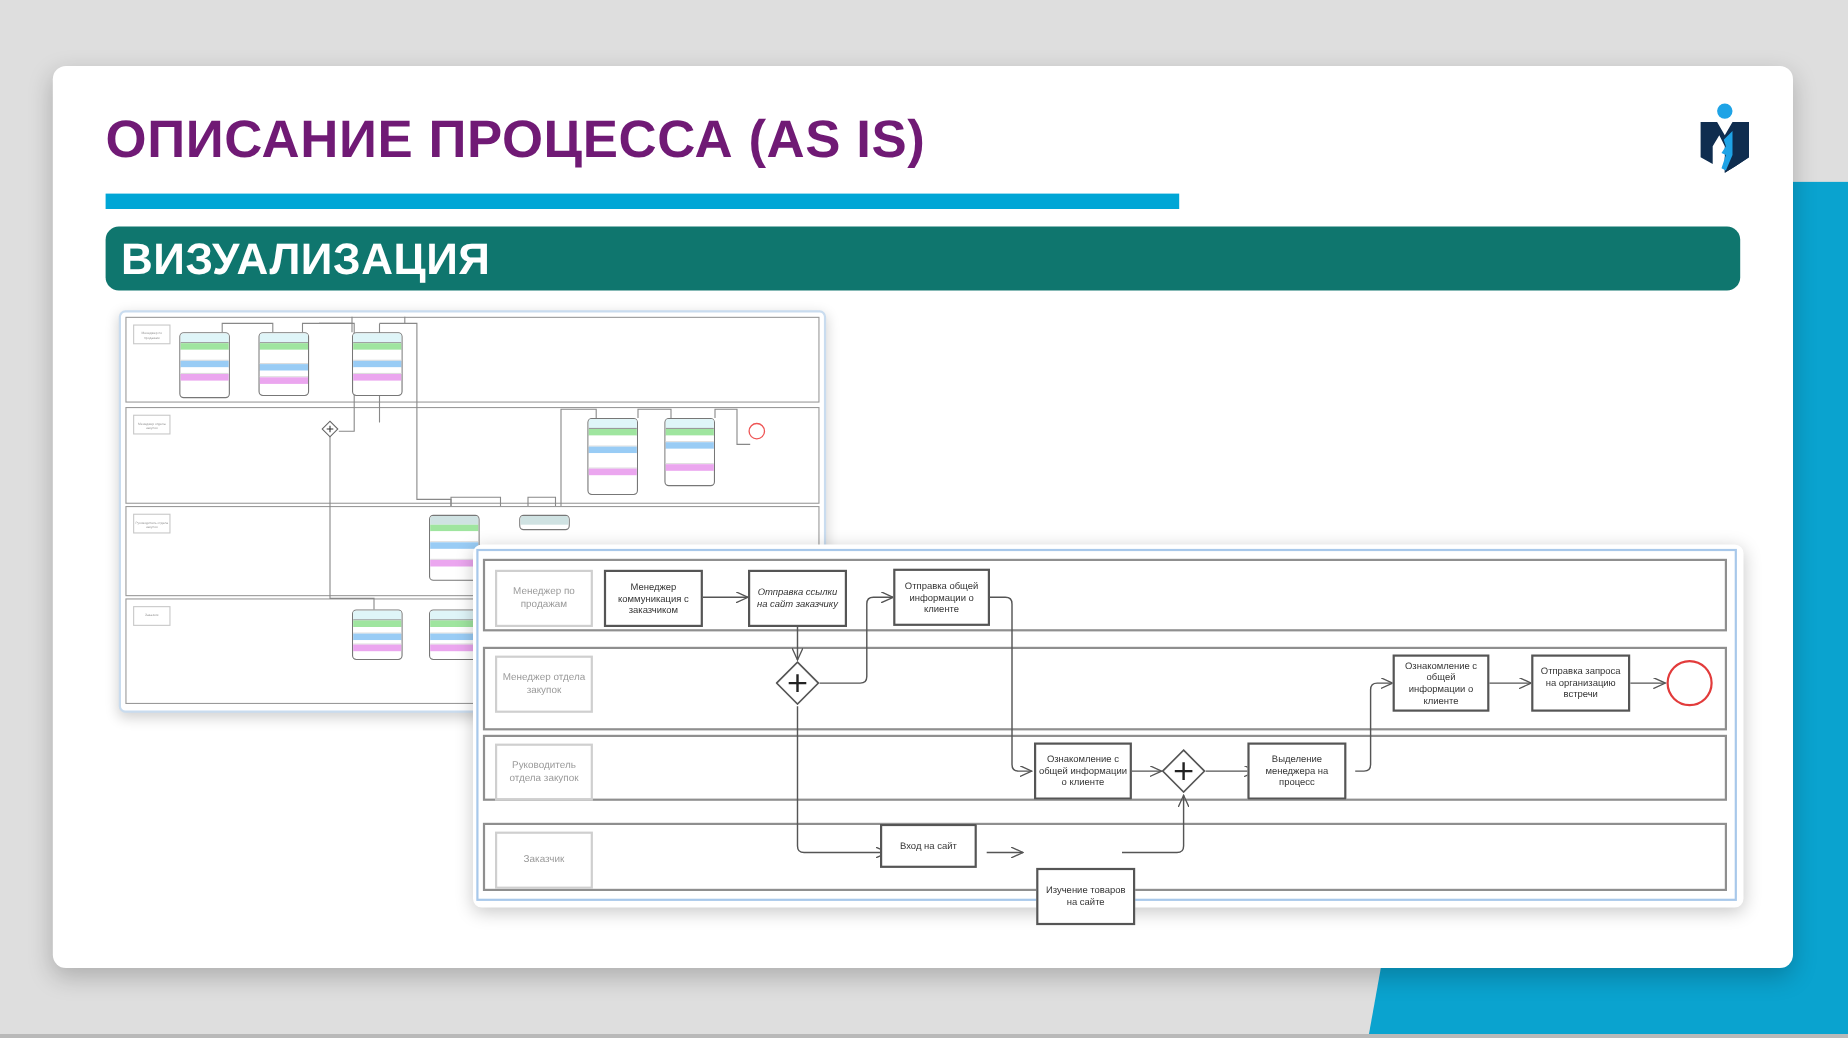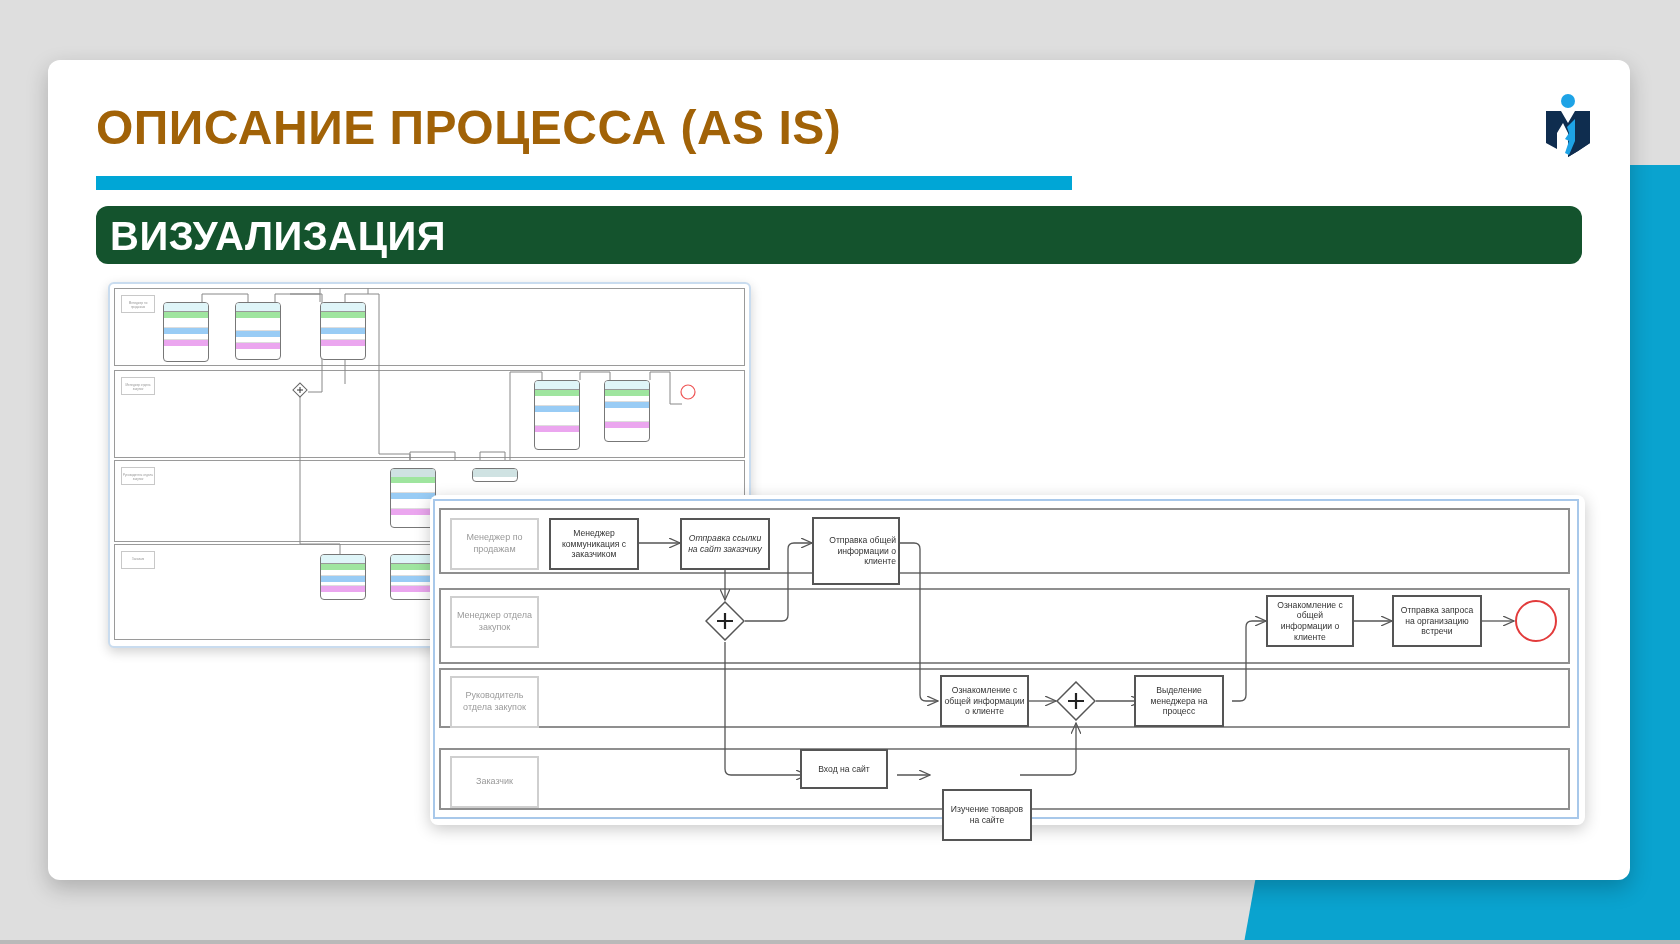--- a/index.html
+++ b/index.html
@@ -19,29 +19,29 @@
   .bottom-strip {
     position: absolute; left: 0; top: 940px; width: 1680px; height: 4px; background: #b9b9b9;
   }
   .card {
     position: absolute; left: 48px; top: 60px; width: 1582px; height: 820px;
     background: #ffffff; border-radius: 12px;
     box-shadow: 0 8px 22px rgba(0,0,0,0.22);
   }
   .title {
     position: absolute; left: 96px; top: 100px;
-    font-size: 48px; font-weight: bold; color: #a16207; letter-spacing: 0.5px;
+    font-size: 48px; font-weight: bold; color: #701a75; letter-spacing: 0.5px;
     white-space: nowrap;
   }
   .title-underline {
     position: absolute; left: 96px; top: 176px; width: 976px; height: 14px; background: #00a6d6;
   }
   .banner {
     position: absolute; left: 96px; top: 206px; width: 1486px; height: 58px;
-    background: #14532d; border-radius: 12px;
+    background: #0f766e; border-radius: 12px;
   }
   .banner-text {
     position: absolute; left: 14px; top: 8px; font-size: 40px; font-weight: bold; color: #ffffff;
     letter-spacing: 0.5px;
   }
   .logo { position: absolute; left: 1543px; top: 93px; width: 50px; height: 66px; }
 
   
   .back-diagram {
     position: absolute; left: 108px; top: 282px; width: 643px; height: 366px;
@@ -268,21 +268,21 @@
       <path d="M295 147 V274 Q295 280 301 280 H377" marker-end="url(#arr)"></path>
 
       <path d="M467 280 H500" marker-end="url(#arr)"></path>
 
       <path d="M590 280 H640 Q646 280 646 274 V228" marker-end="url(#arr)"></path>
     </g>
   </svg>
 
   <div class="task" style="left:119px; top:23px; width:90px; height:52px;">Менеджер коммуникация с заказчиком</div>
   <div class="task" style="left:250px; top:23px; width:90px; height:52px;font-style:italic;">Отправка ссылки на сайт заказчику</div>
-  <div class="task" style="left:382px; top:22px; width:88px; height:68px;text-align:right;">Отправка общей информации о клиенте</div>
+  <div class="task" style="left:382px; top:22px; width:88px; height:52px;">Отправка общей информации о клиенте</div>
   <div class="task" style="left:836px; top:100px; width:88px; height:52px;">Ознакомление с общей информации о клиенте</div>
   <div class="task" style="left:962px; top:100px; width:90px; height:52px;">Отправка запроса на организацию встречи</div>
   <div class="task" style="left:510px; top:180px; width:89px; height:52px;">Ознакомление с общей информации о клиенте</div>
   <div class="task" style="left:704px; top:180px; width:90px; height:52px;">Выделение менеджера на процесс</div>
   <div class="task" style="left:370px; top:254px; width:88px; height:40px;">Вход на сайт</div>
   <div class="task" style="left:512px; top:254px; width:90px; height:52px;margin-top:40px;">Изучение товаров на сайте</div>
 
   <svg class="gateway" viewBox="0 0 40 40" style="left:275px; top:106px;">
     <polygon points="20,1 39,20 20,39 1,20" fill="#fff" stroke="#555" stroke-width="1.5"></polygon>
     <path d="M12 20 H28 M20 12 V28" stroke="#222" stroke-width="2.2"></path>

